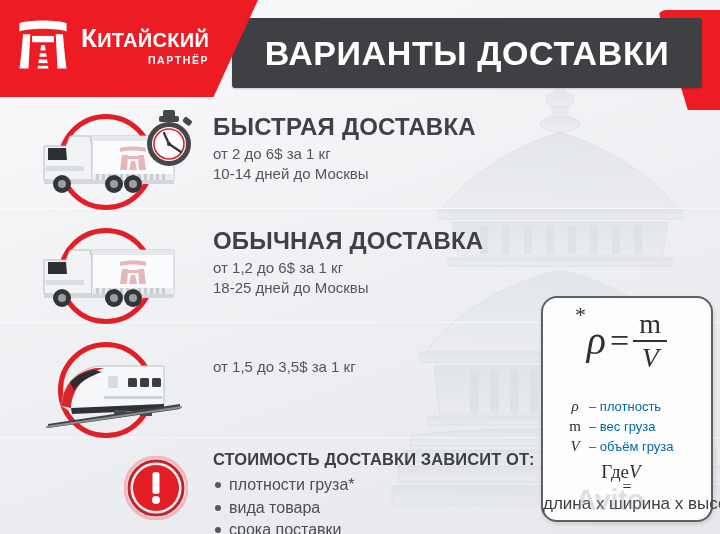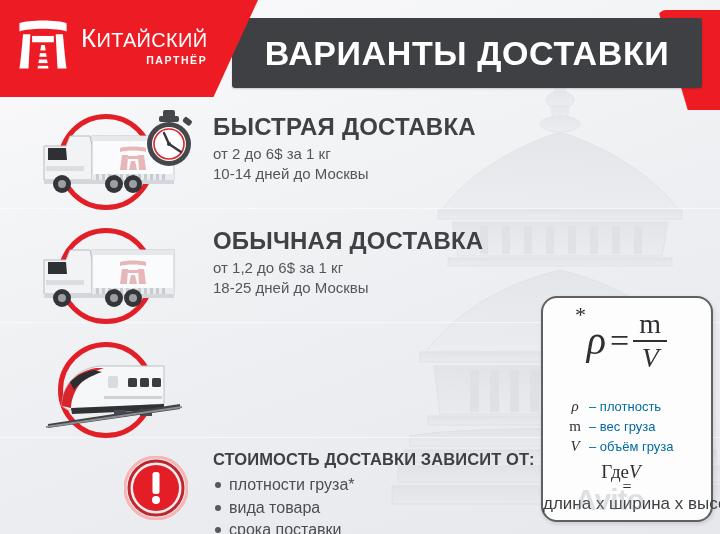--- a/index.html
+++ b/index.html
@@ -28,21 +28,21 @@
     border-bottom-right-radius:16px;
     -webkit-clip-path:polygon(0 0,100% 0,84% 100%,0 100%);
     clip-path:polygon(0 0,100% 0,84% 100%,0 100%);
   }
   .logo-wrap{
     position:absolute;left:14px;top:16px;display:flex;align-items:center;gap:9px;
   }
   .logo-mark{width:58px;height:58px;}
   .logo-text{display:flex;flex-direction:column;line-height:1;}
   .logo-title{
-    color:#fff;font-size:20px;font-weight:normal;letter-spacing:.3px;
+    color:#fff;font-size:20px;font-weight:bold;letter-spacing:.3px;
     font-family:"Liberation Sans",sans-serif;
   }
   .logo-title .cap{font-size:26px;}
   .logo-sub{
     color:#fff;font-size:10.5px;font-weight:bold;letter-spacing:1.6px;
     text-align:right;margin-top:4px;
   }
   .title-band{
     position:absolute;left:232px;top:18px;width:470px;height:70px;
     background:#3f4044;border-radius:3px;
@@ -361,20 +361,21 @@
           <rect x="60" y="44" width="58" height="3" fill="#cfd2d7"></rect>
           <path d="M27 56 L120 52 L120 58 L28 62 Z" fill="#2f3135"></path>
           <rect x="70" y="58" width="12" height="7" fill="#474a4e"></rect>
           <rect x="96" y="57" width="12" height="7" fill="#474a4e"></rect>
           <path d="M4 72 L136 52 L136 57 L4 76 Z" fill="#404246"></path>
           <path d="M2 74 L138 54 L138 56 L2 76 Z" fill="#8b8e93"></path>
         </g>
       </svg>
     </div>
     <div class="txt-zone" style="top:16px">
+      <div class="opt-line">от 1,5 до 3,5$ за 1 кг</div>
     </div>
   </div>
 
   <svg class="warn" viewBox="0 0 64 64">
     <circle cx="32" cy="32" r="31" fill="none" stroke="#f4b6b8" stroke-width="3"></circle>
     <circle cx="32" cy="32" r="27" fill="none" stroke="#c0272d" stroke-width="3"></circle>
     <circle cx="32" cy="32" r="23" fill="#e31e26"></circle>
     <rect x="28.5" y="16" width="7" height="22" rx="2.5" fill="#ffffff"></rect>
     <circle cx="32" cy="44" r="4" fill="#ffffff"></circle>
   </svg>

